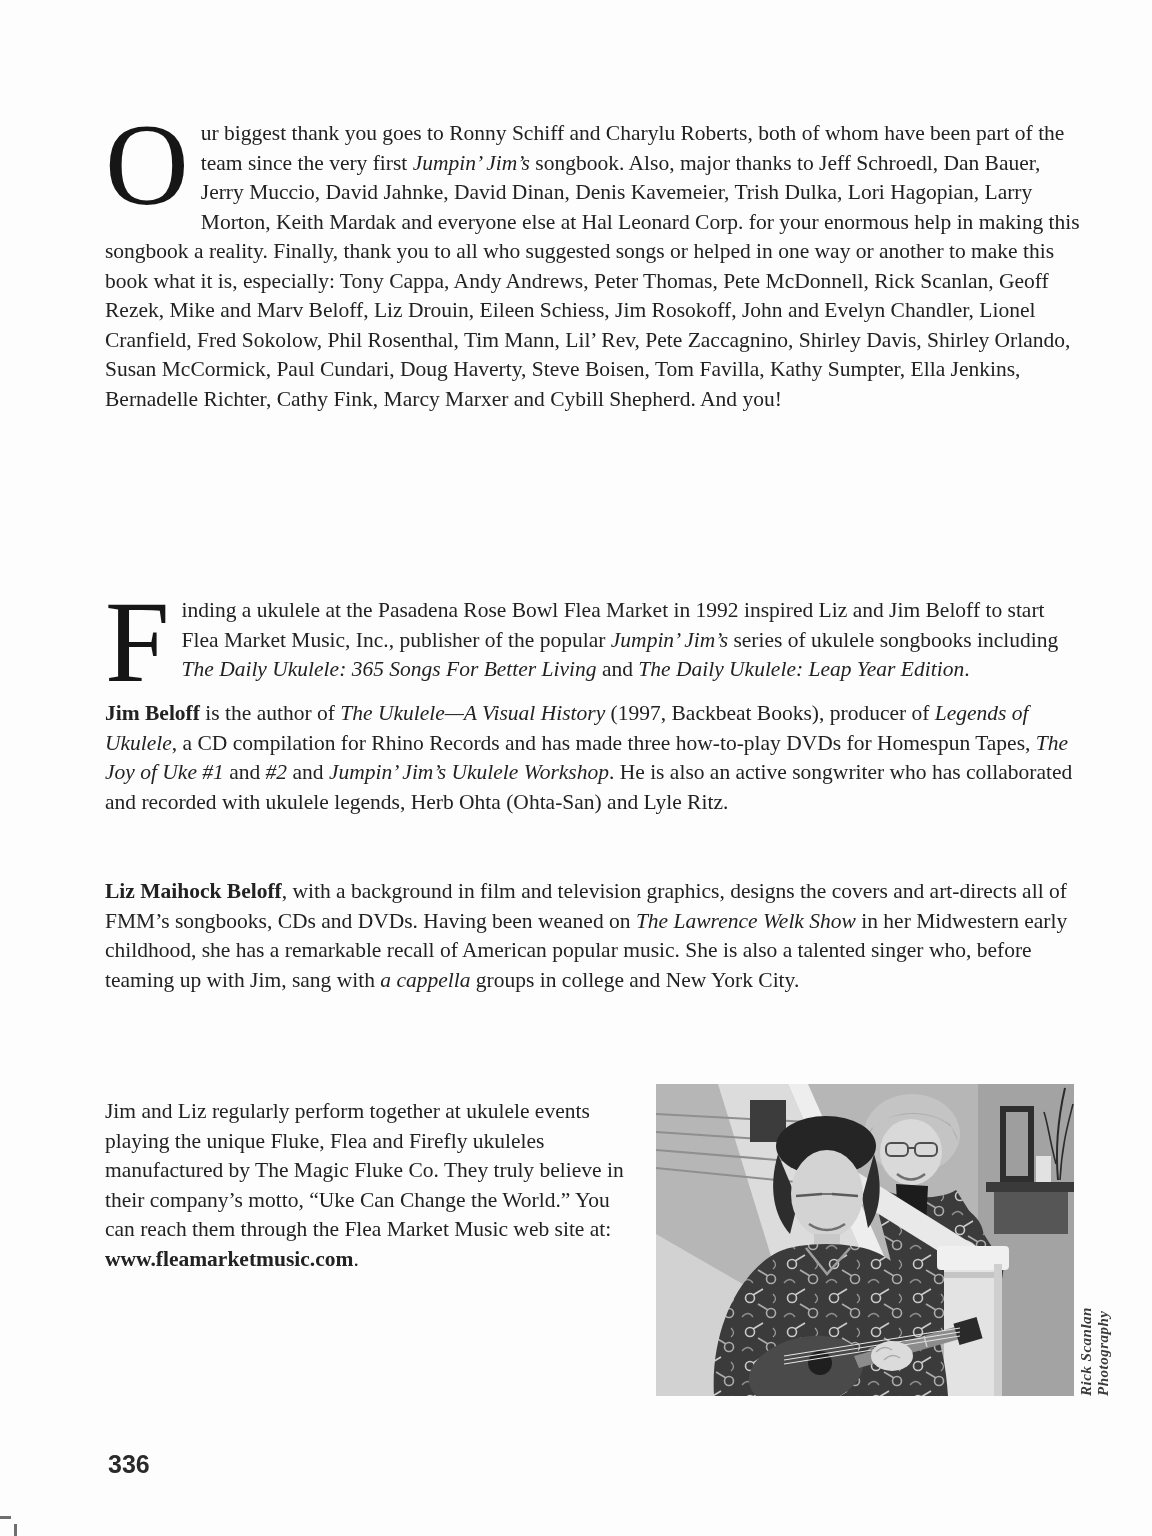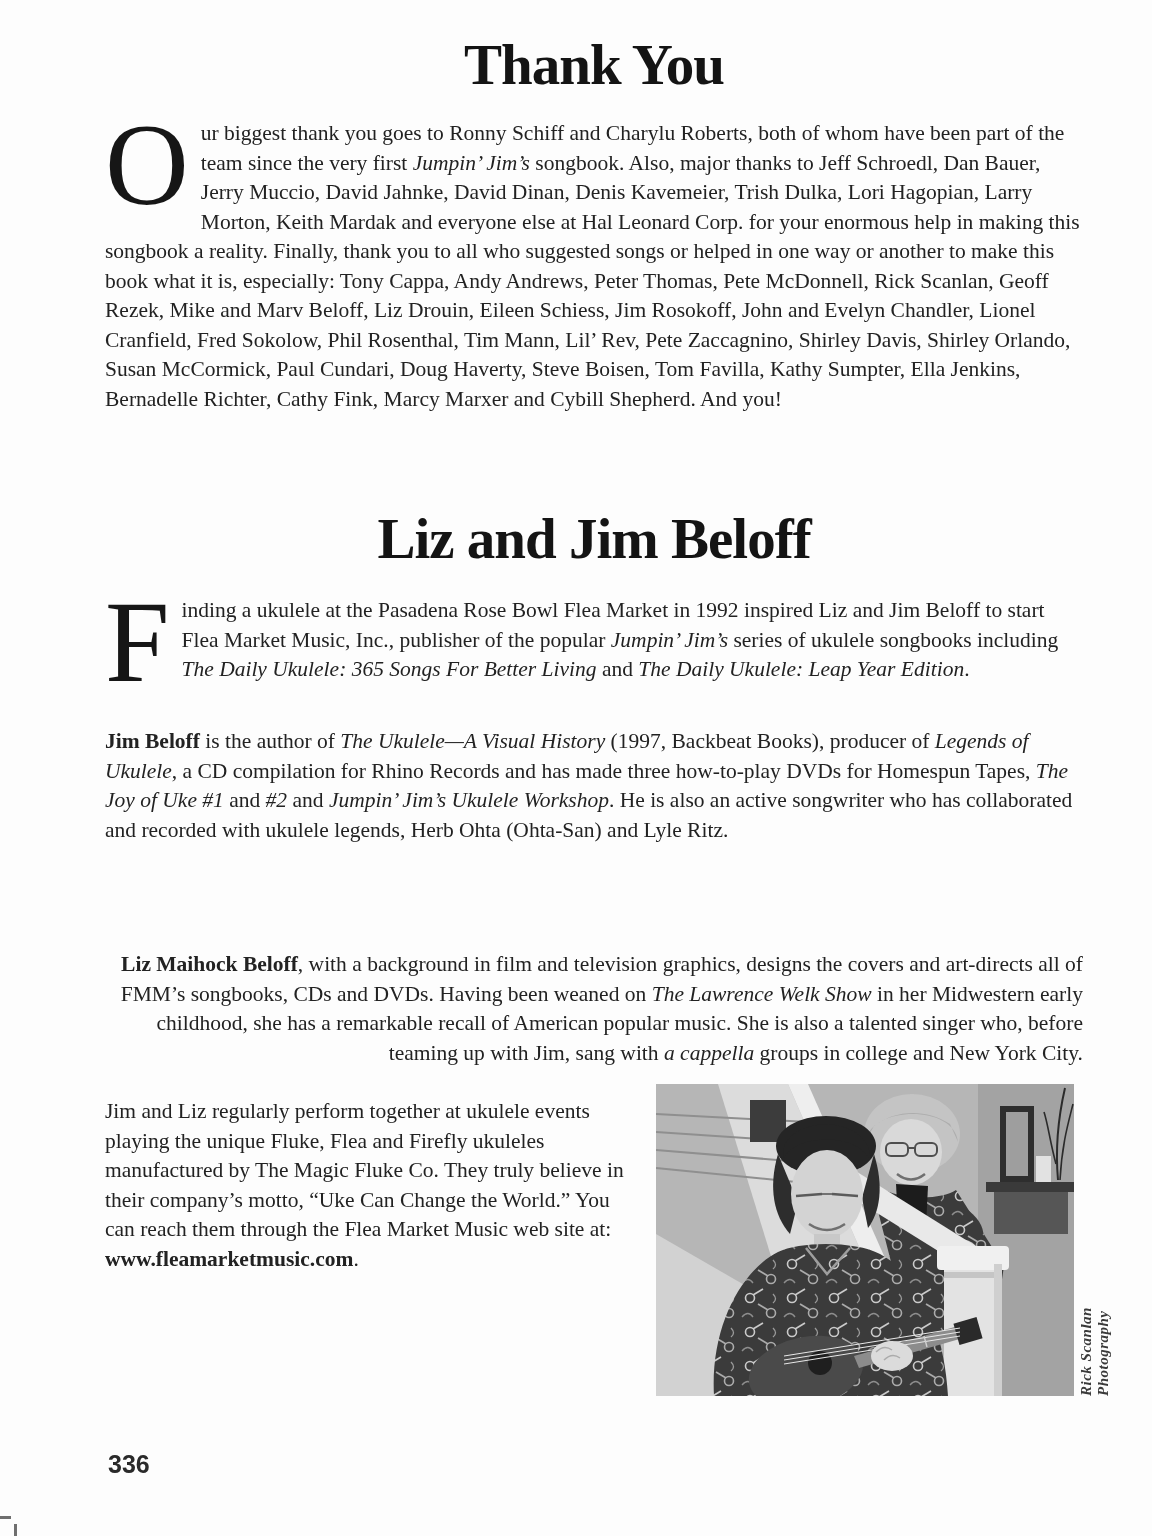--- a/index.html
+++ b/index.html
@@ -7,22 +7,22 @@
         font-family:"Liberation Serif", serif;color:#1e1e1e;}
   .h1{position:absolute;left:105px;width:978px;text-align:center;margin:0;
       font-family:"Liberation Serif", serif;font-weight:bold;color:#141414;
       font-size:57px;letter-spacing:-1px;}
   .t-thank{top:32px;}
   .t-beloff{top:506px;}
   .para{position:absolute;left:105px;width:978px;font-size:21.5px;line-height:29.5px;
         text-align:left;color:#222222;}
   .p1{top:119px;}
   .p2{top:596px;}
-  .p3{top:727px;}
-  .p4{top:950px;text-align:right;}
+  .p3{top:699px;}
+  .p4{top:877px;}
   .closing{top:1097px;width:540px;}
   .dropcap{float:left;font-size:116px;line-height:0.74;padding:4px 12px 0 0;color:#161616;}
   .it{font-style:italic;}
   .bd{font-weight:bold;}
   .photo-wrap{position:absolute;left:656px;top:1084px;width:418px;height:312px;}
   .photo-wrap svg{display:block;width:418px;height:312px;}
   .credit{position:absolute;left:1078px;top:1218px;height:178px;
           writing-mode:vertical-rl;transform:rotate(180deg);
           font-family:"Liberation Serif", serif;font-style:italic;font-weight:bold;
           font-size:15px;color:#3a3a3a;letter-spacing:0.5px;}
@@ -31,27 +31,25 @@
            font-size:25px;color:#2a2a2a;}
   .artifact{position:absolute;background:#6f6f6f;}
   .art-dash{left:0;top:1516px;width:11px;height:3px;}
   .art-tick{left:14px;top:1524px;width:3px;height:12px;}
 </style>
 </head>
 <body>
 
 <div class="page">
 
-  <h1 class="h1 t-thank">Thank You</h1>
 
   <div class="para p1">
     <span class="dropcap">O</span><span><span>ur biggest thank you goes to Ronny Schiff and Charylu Roberts, both of whom have been part of the team since the very first </span><span class="it">Jumpin’ Jim’s</span><span> songbook. Also, major thanks to Jeff Schroedl, Dan Bauer, Jerry Muccio, David Jahnke, David Dinan, Denis Kavemeier, Trish Dulka, Lori Hagopian, Larry Morton, Keith Mardak and everyone else at Hal Leonard Corp. for your enormous help in making this songbook a reality. Finally, thank you to all who suggested songs or helped in one way or another to make this book what it is, especially: Tony Cappa, Andy Andrews, Peter Thomas, Pete McDonnell, Rick Scanlan, Geoff Rezek, Mike and Marv Beloff, Liz Drouin, Eileen Schiess, Jim Rosokoff, John and Evelyn Chandler, Lionel Cranfield, Fred Sokolow, Phil Rosenthal, Tim Mann, Lil’ Rev, Pete Zaccagnino, Shirley Davis, Shirley Orlando, Susan McCormick, Paul Cundari, Doug Haverty, Steve Boisen, Tom Favilla, Kathy Sumpter, Ella Jenkins, Bernadelle Richter, Cathy Fink, Marcy Marxer and Cybill Shepherd. And you!</span></span>
   </div>
 
-  <h1 class="h1 t-beloff">Liz and Jim Beloff</h1>
 
   <div class="para p2">
     <span class="dropcap">F</span><span><span>inding a ukulele at the Pasadena Rose Bowl Flea Market in 1992 inspired Liz and Jim Beloff to start Flea Market Music, Inc., publisher of the popular </span><span class="it">Jumpin’ Jim’s</span><span> series of ukulele songbooks including </span><span class="it">The Daily Ukulele: 365 Songs For Better Living</span><span> and </span><span class="it">The Daily Ukulele: Leap Year Edition</span><span>.</span></span>
   </div>
 
   <div class="para p3"><span class="bd">Jim Beloff</span><span> is the author of </span><span class="it">The Ukulele—A Visual History</span><span> (1997, Backbeat Books), producer of </span><span class="it">Legends of Ukulele</span><span>, a CD compilation for Rhino Records and has made three how-to-play DVDs for Homespun Tapes, </span><span class="it">The Joy of Uke #1</span><span> and </span><span class="it">#2</span><span> and </span><span class="it">Jumpin’ Jim’s Ukulele Workshop</span><span>. He is also an active songwriter who has collaborated and recorded with ukulele legends, Herb Ohta (Ohta-San) and Lyle Ritz.</span></div>
 
   <div class="para p4"><span class="bd">Liz Maihock Beloff</span><span>, with a background in film and television graphics, designs the covers and art-directs all of FMM’s songbooks, CDs and DVDs. Having been weaned on </span><span class="it">The Lawrence Welk Show</span><span> in her Midwestern early childhood, she has a remarkable recall of American popular music. She is also a talented singer who, before teaming up with Jim, sang with </span><span class="it">a cappella</span><span> groups in college and New York City.</span></div>
 
   <div class="para closing"><span>Jim and Liz regularly perform together at ukulele events playing the unique Fluke, Flea and Firefly ukuleles manufactured by The Magic Fluke Co. They truly believe in their company’s motto, “Uke Can Change the World.” You can reach them through the Flea Market Music web site at:</span><br><span class="bd">www.fleamarketmusic.com</span><span>.</span></div>

